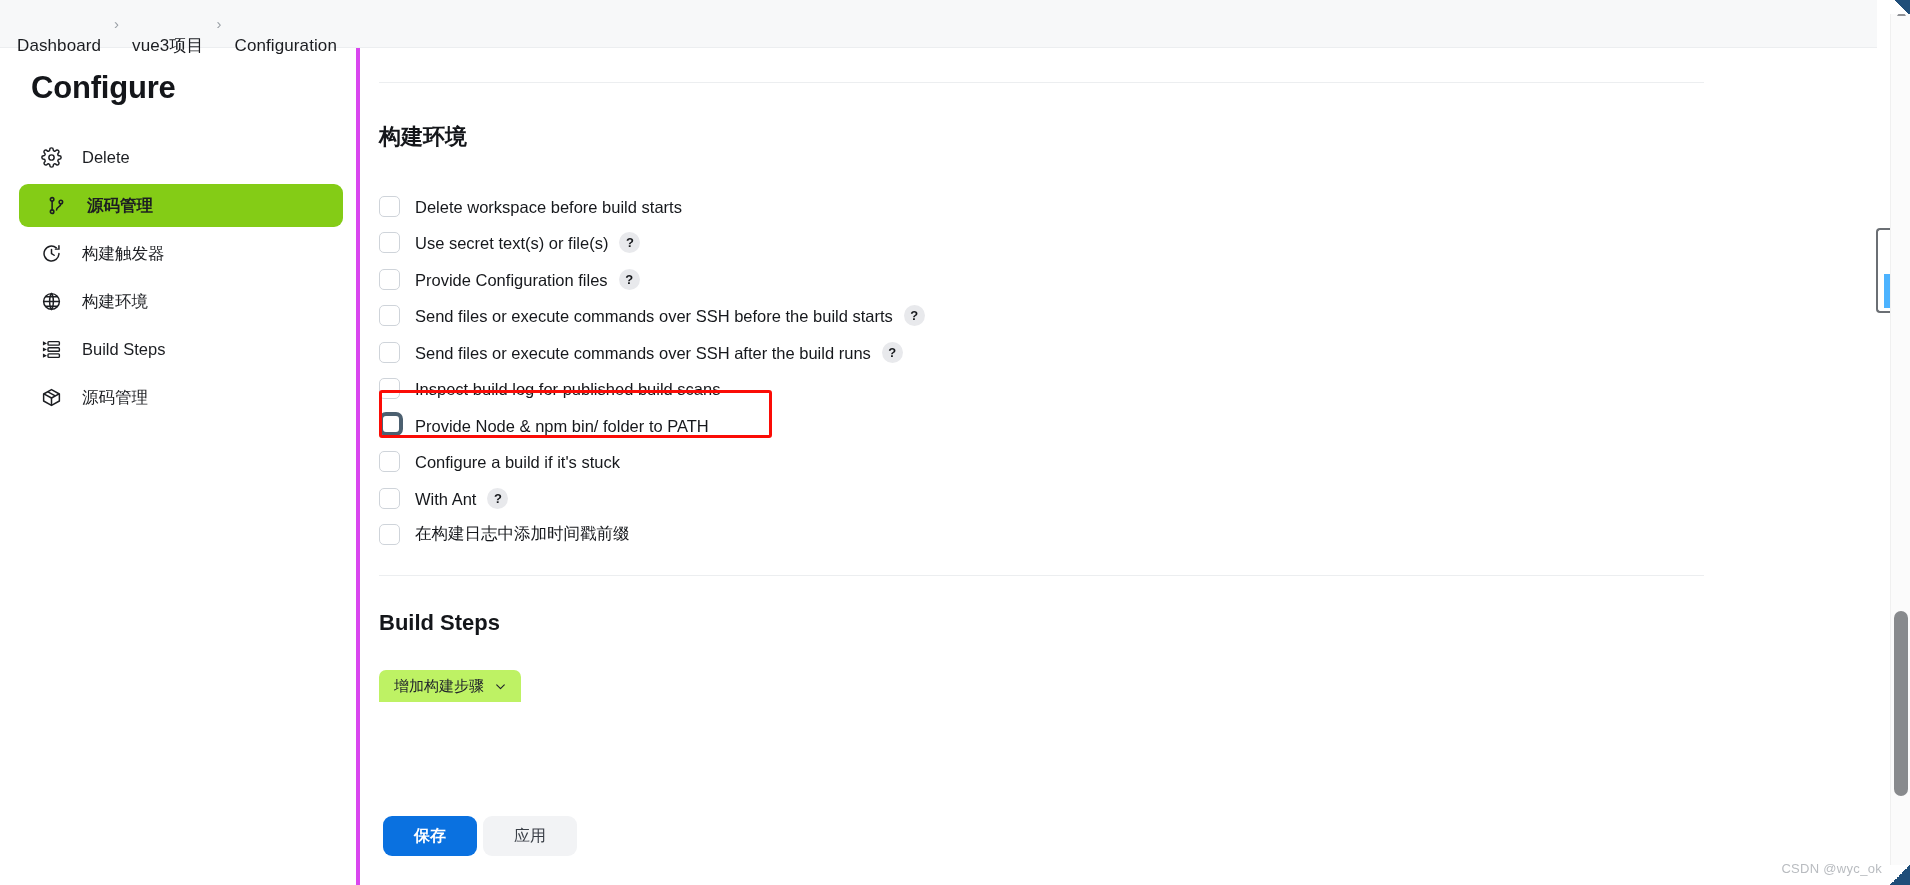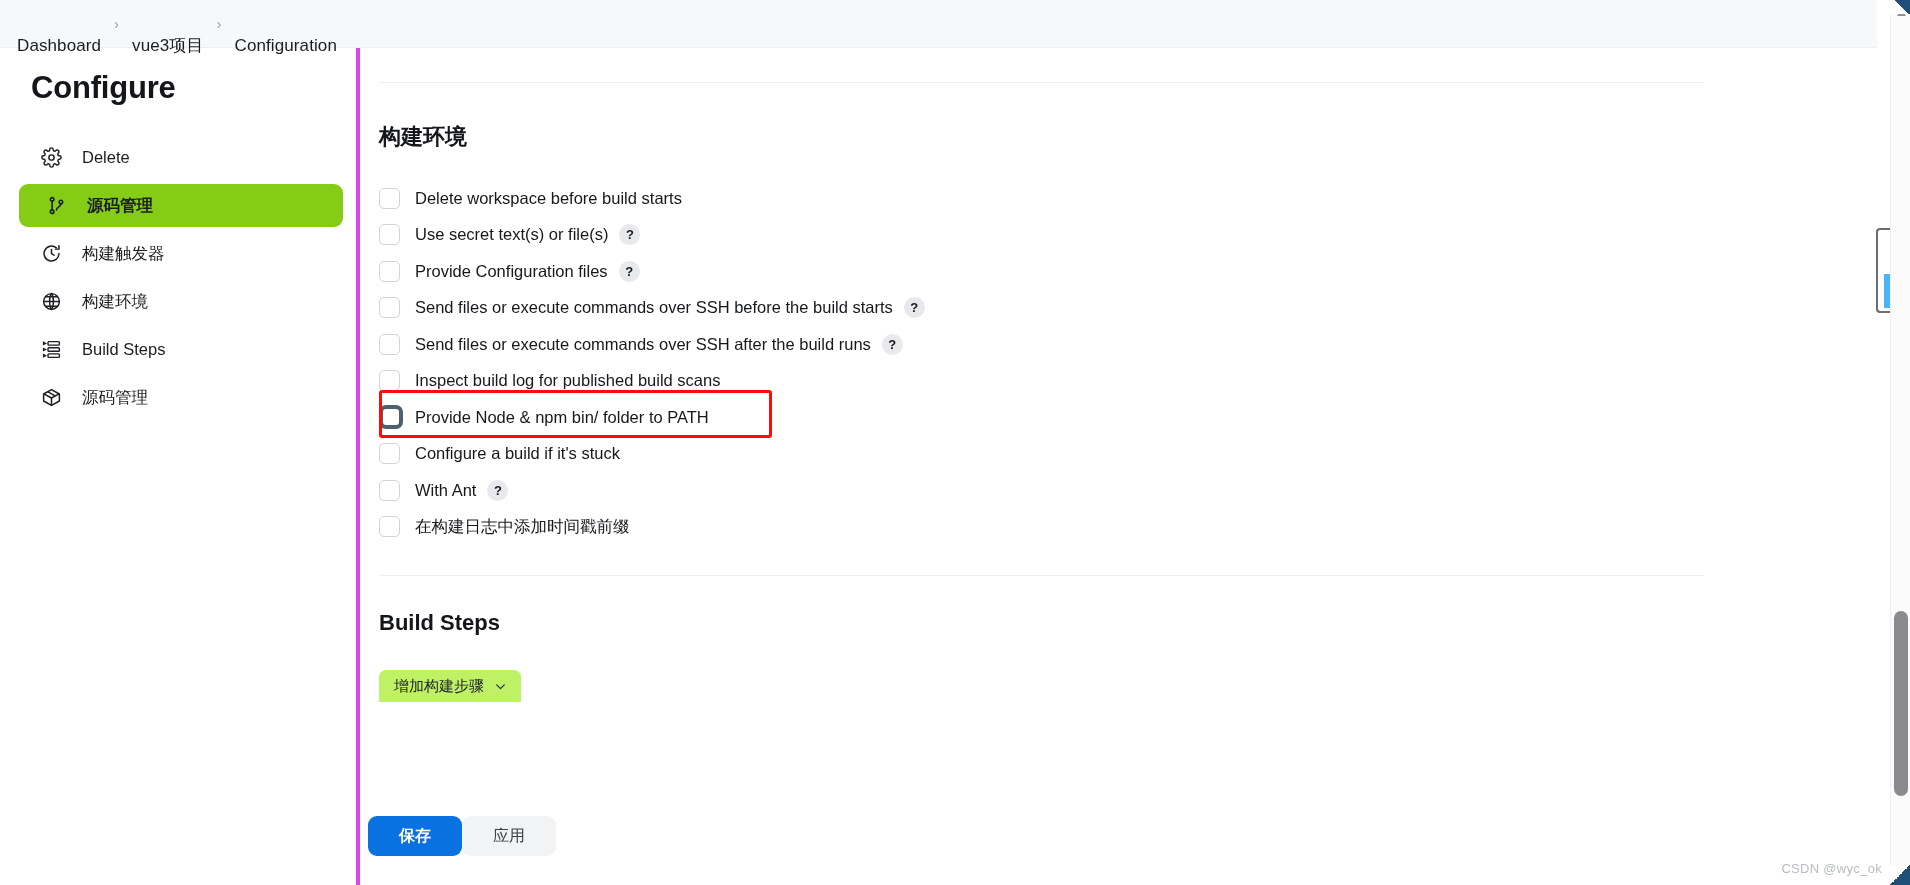--- a/index.html
+++ b/index.html
@@ -123,21 +123,21 @@
     font-weight: bold;
     color: #14161a;
     padding-left: 19px;
     letter-spacing: 0px;
   }
 
   .checkbox-list { padding-left: 19px; }
 
   .cb-row {
     display: flex;
-    align-items: center;
+    align-items: flex-end;
     height: 36.5px;
     position: relative;
   }
   .cb-box {
     width: 21px; height: 21px;
     flex: 0 0 21px;
     border: 1.6px solid #cfd4da;
     border-radius: 5px;
     background: #ffffff;
     margin-right: 15px;
@@ -191,23 +191,23 @@
     font-size: 15px;
     color: #20232a;
     cursor: pointer;
     white-space: nowrap;
   }
   .chev { margin-left: 10px; display: inline-flex; }
 
   
   .footer {
     position: absolute;
-    left: 368px; top: 816px;
+    left: 383px; top: 816px;
     display: flex;
-    gap: 0;
+    gap: 6px;
     z-index: 20;
   }
   .btn {
     height: 40px;
     min-width: 94px;
     border-radius: 9px;
     font-size: 16px;
     display: flex;
     align-items: center;
     justify-content: center;

